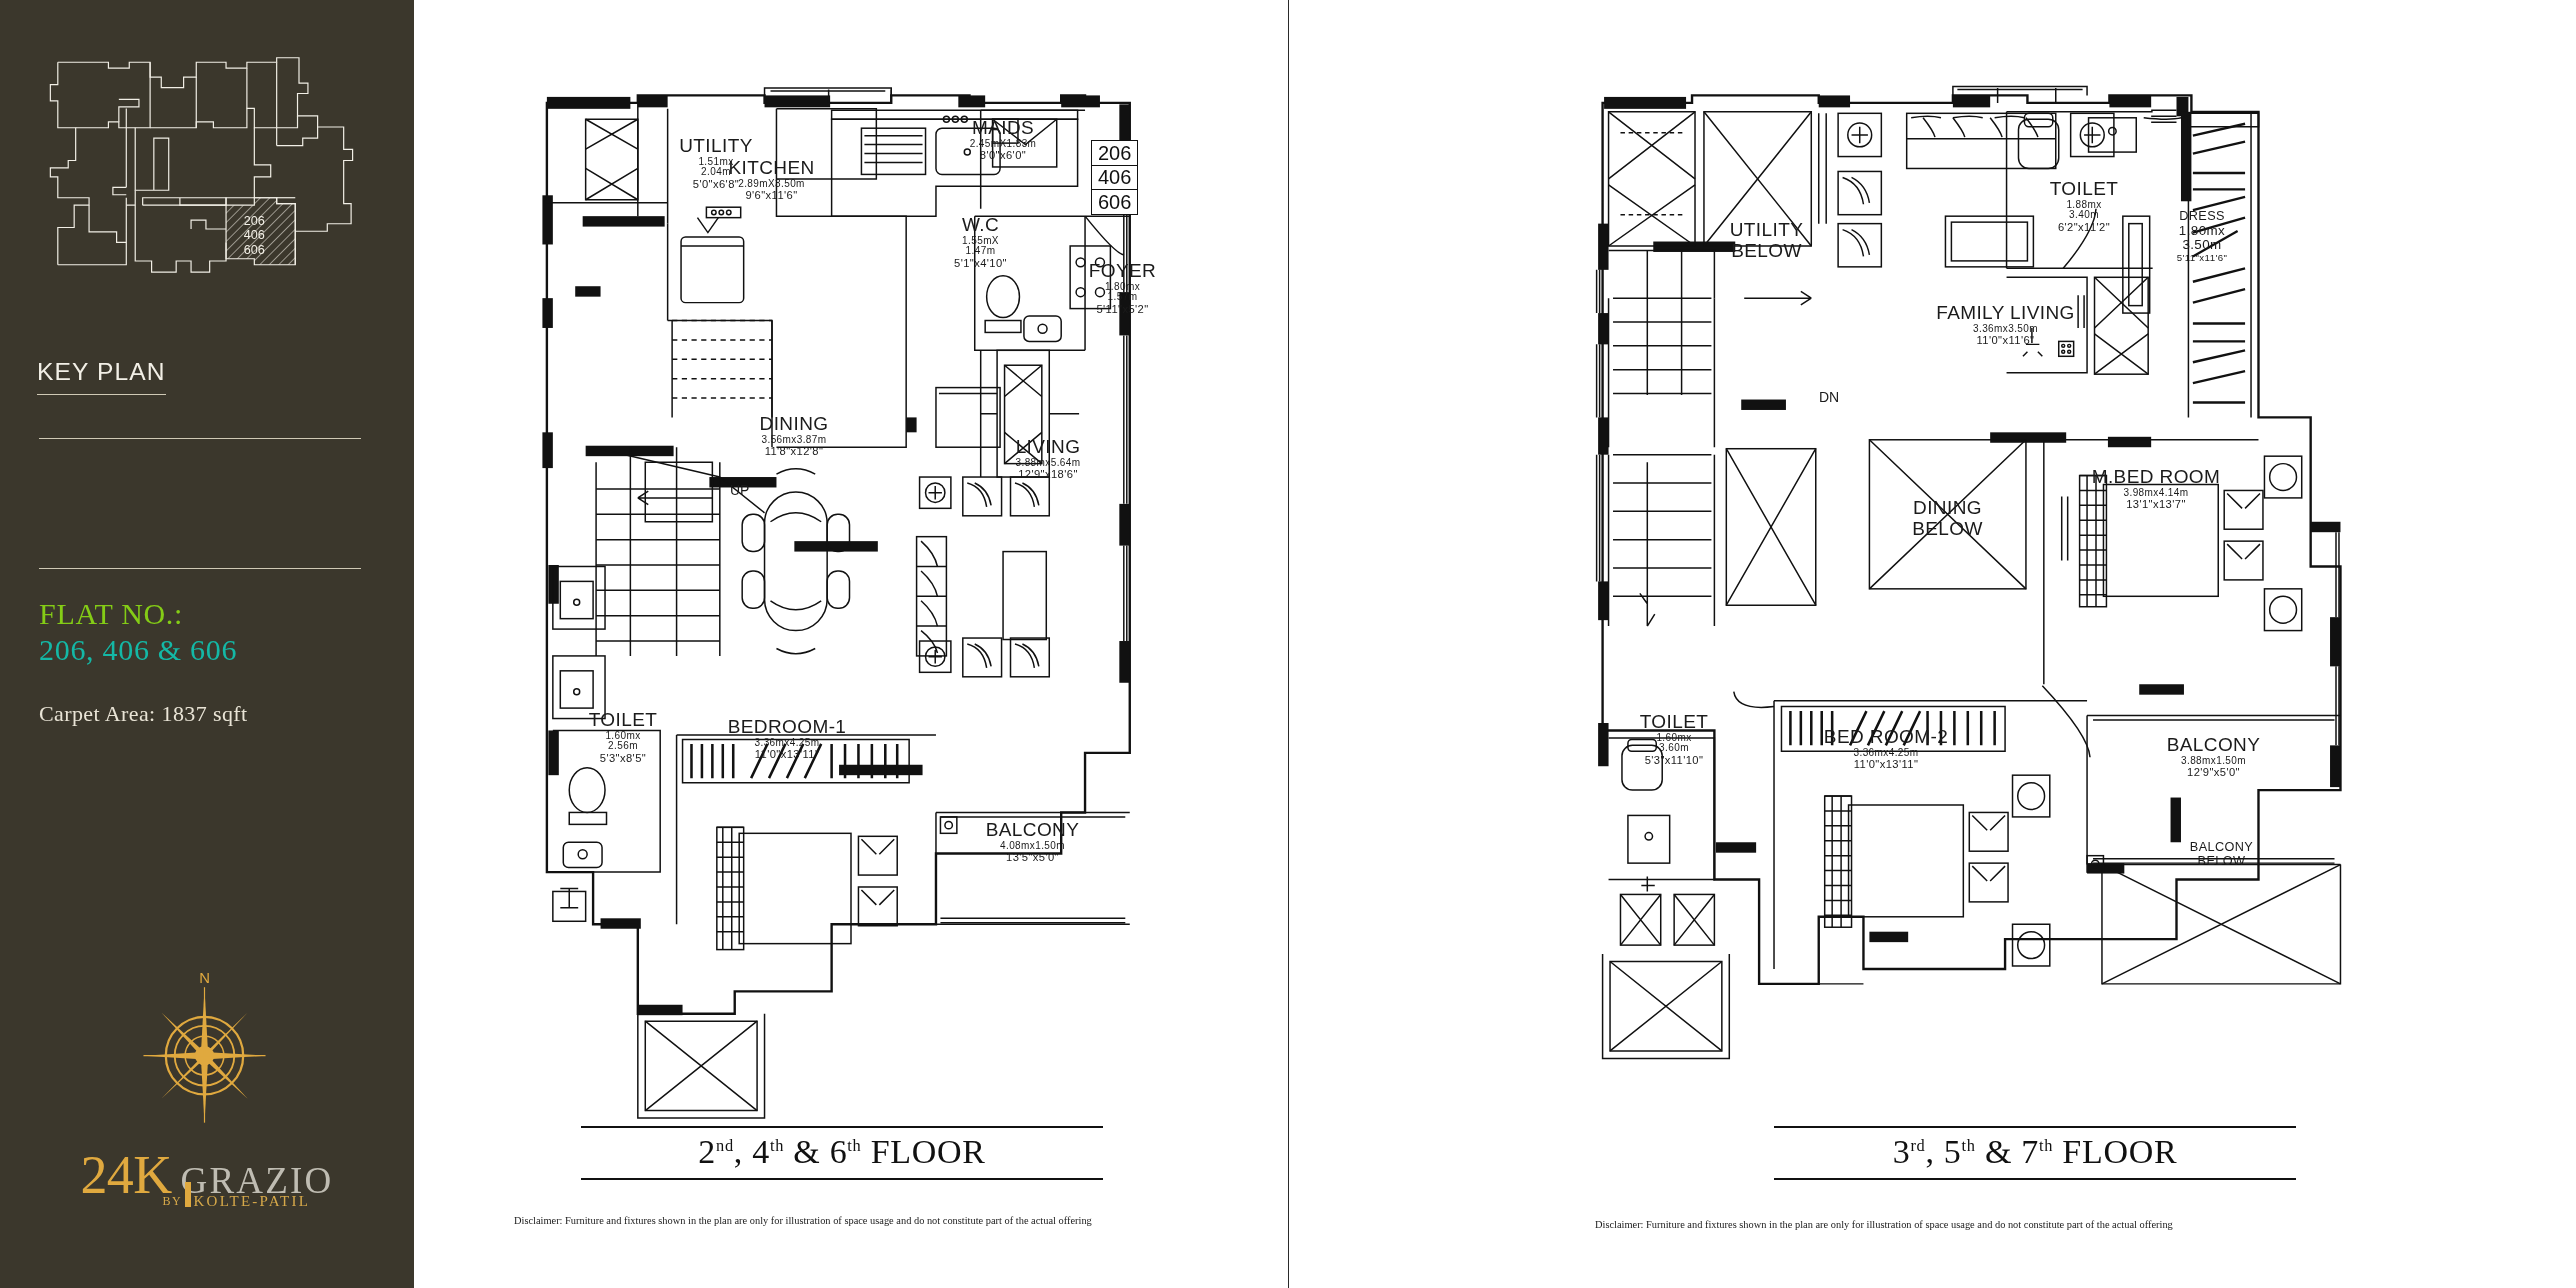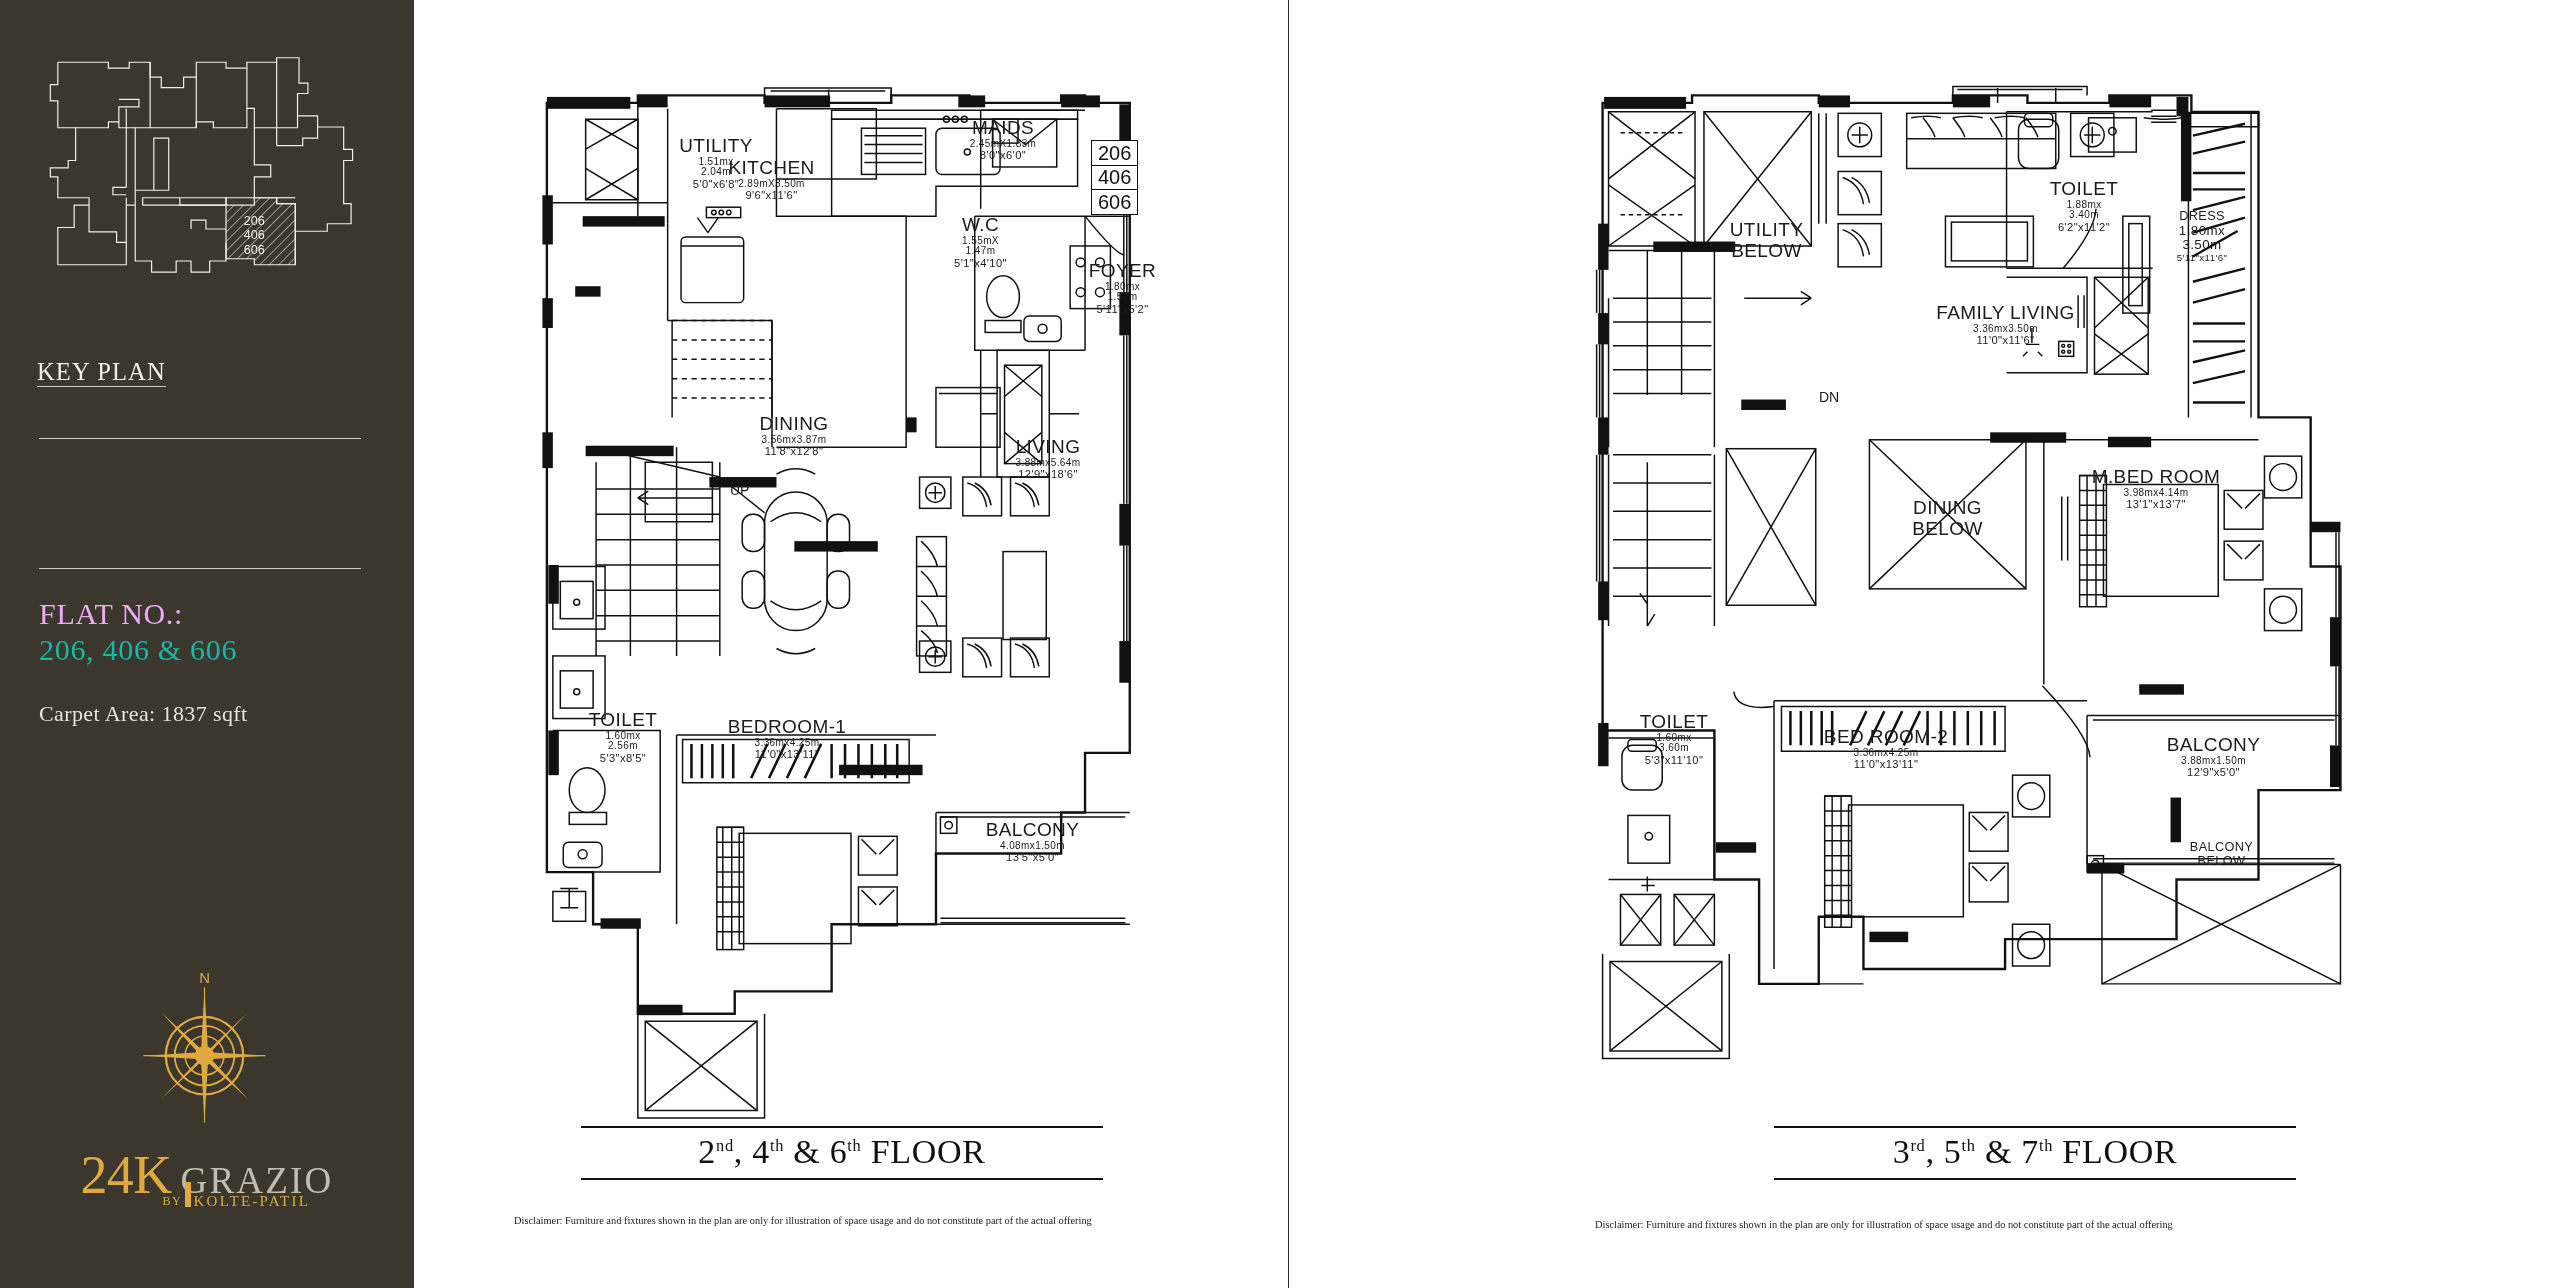--- a/index.html
+++ b/index.html
@@ -20,25 +20,25 @@
     color: #f2efe6;
   }
   .keyplan-wrap {
     position: absolute; left: 31px; top: 19.4px;
     width: 335px; height: 283px;
   }
   .keyplan-wrap svg { width: 100%; height: 100%; display:block; }
 
   .kp-title {
     position: absolute; left: 37px; top: 358px;
-    font-family: Liberation Serif, serif;
+    font-family: Liberation Sans, sans-serif;
     font-size: 24.6px; letter-spacing: 1.1px;
     color: #f2efe6;
     border-bottom: 1.5px solid #cfc9b5;
-    padding-bottom: 0;
+    padding-bottom: 8px;
     display: inline-block;
   }
 
   .rule {
     position: absolute; left: 39px; width: 322px;
     height: 0.7px; background: #cfc9b5;
   }
   .rule.r1 { top: 438px; }
   .rule.r2 { top: 568px; }
 
@@ -48,21 +48,21 @@
     font-family: "Liberation Serif", serif;
     font-size: 33px; line-height: 1.12;
     letter-spacing: 0.4px;
     color: #f5f2e9;
   }
 
   .flat-label {
     position: absolute; left: 39px; top: 596px;
     font-family: "Liberation Serif", serif;
     font-size: 30px; line-height: 1.2; letter-spacing: 0.7px;
-    color: #f0abfc;
+    color: #84cc16;
   }
   .flat-nums {
     position: absolute; left: 39px; top: 632px;
     font-family: Liberation Serif, serif;
     font-size: 30px; line-height: 1.2; letter-spacing: 0.7px;
     color: #14b8a6;
   }
   .carpet {
     position: absolute; left: 39px; top: 701px;
     font-family: "Liberation Serif", serif;

